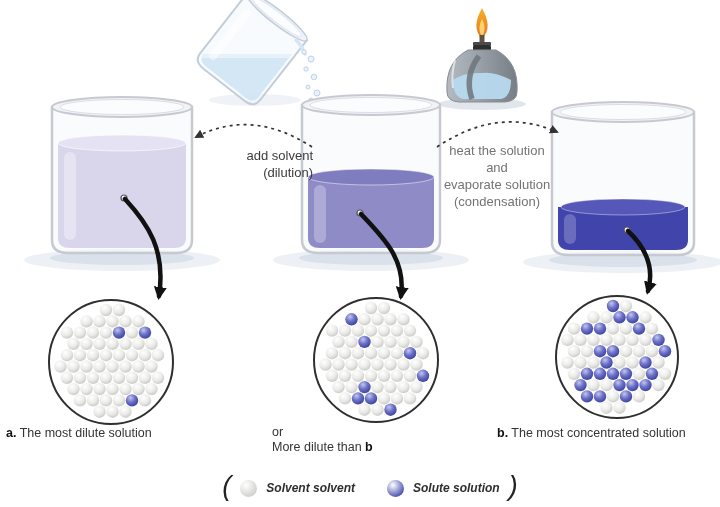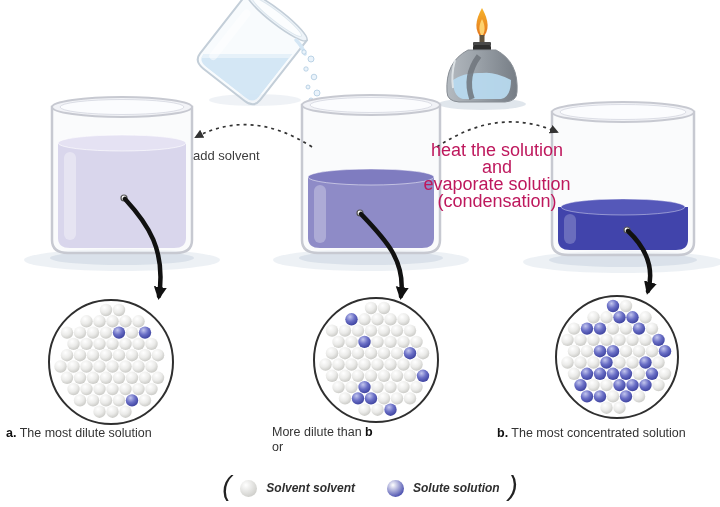--- a/index.html
+++ b/index.html
@@ -1,22 +1,22 @@
 <!DOCTYPE html>
 <html><head>
 <meta charset="utf-8">
 <style>
   html,body{margin:0;padding:0;background:#ffffff;}
   .canvas{
     position:relative;width:720px;height:507px;overflow:hidden;background:#ffffff;
     font-family:"Liberation Sans", sans-serif;color:#3b3b3b;
   }
   .overlay{position:absolute;}
-  .step-label{font-size:13px;line-height:17px;text-align:left;color:#3c3c3c;}
-  .cond-label{font-size:18px;line-height:17px;text-align:center;color:#be185d;}
+  .step-label{font-size:13px;line-height:17px;text-align:right;color:#3c3c3c;}
+  .cond-label{font-size:13px;line-height:17px;text-align:center;color:#737373;}
   .caption{font-size:12.5px;line-height:14.5px;text-align:left;color:#333;}
   .caption b{color:#111;}
   .legend{
     display:flex;align-items:center;justify-content:center;gap:9px;
     font-size:12px;font-style:italic;font-weight:bold;color:#2e2e2e;
   }
   .legend .paren{font-size:27px;font-weight:400;font-style:italic;color:#222;line-height:22px;transform:translateY(-2px);}
   .legend .sphere{width:17px;height:17px;border-radius:50%;display:inline-block;}
   .legend .gap{width:14px;}
 </style>
@@ -337,36 +337,37 @@
           <circle cx="639.0" cy="396.4" r="6.2" fill="url(#gradSolvent)"></circle>
           <circle cx="606.5" cy="407.7" r="6.2" fill="url(#gradSolvent)"></circle>
           <circle cx="619.5" cy="407.7" r="6.2" fill="url(#gradSolvent)"></circle>
         </g>
     </g>
   </svg>
 
   
   <div class="overlay step-label" style="left:193px;top:147px;width:120px;">
     <div>add solvent</div>
+    <div>(dilution)</div>
   </div>
 
   <div class="overlay cond-label" style="left:417px;top:142px;width:160px;">
     <div>heat the solution</div>
     <div>and</div>
     <div>evaporate solution</div>
     <div>(condensation)</div>
   </div>
 
   <div class="overlay caption" style="left:6px;top:426px;width:210px;">
     <b>a.</b><span> The most dilute solution</span>
   </div>
 
   <div class="overlay caption" style="left:272px;top:425px;width:208px;">
+    <div>or</div>
     <div><span>More dilute than </span><b>b</b></div>
-    <div>or</div>
   </div>
 
   <div class="overlay caption" style="left:497px;top:426px;width:240px;">
     <b>b.</b><span> The most concentrated solution</span>
   </div>
 
   <div class="overlay legend" style="left:160px;top:477px;width:420px;">
     <span class="paren">(</span>
     <span class="sphere" style="background: radial-gradient(circle at 35% 30%, rgb(255, 255, 255) 0%, rgb(208, 208, 204) 75%);"></span>
     <span>Solvent solvent</span>

